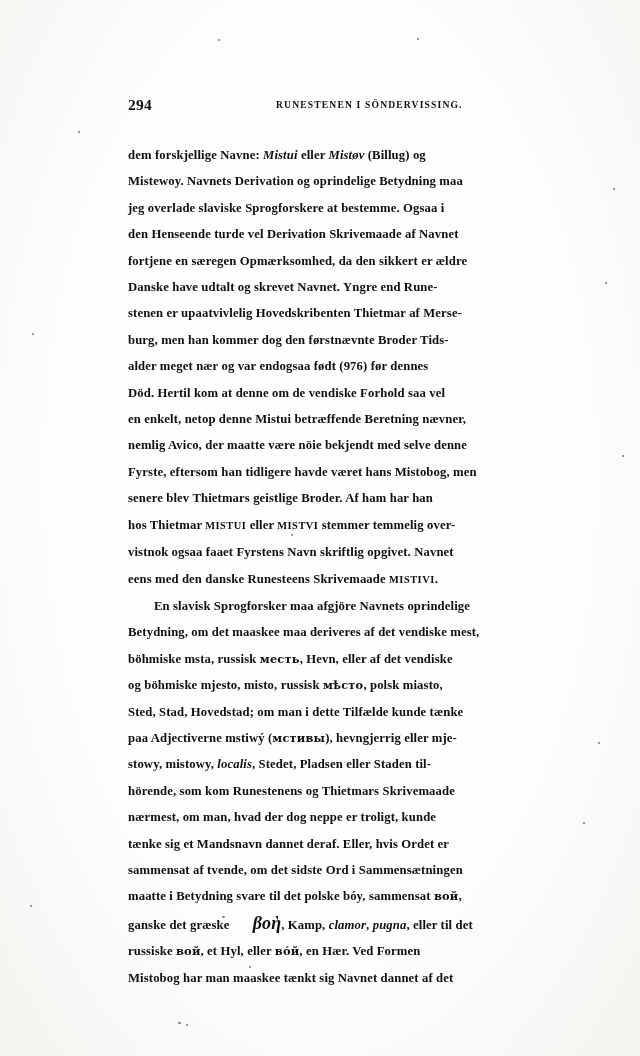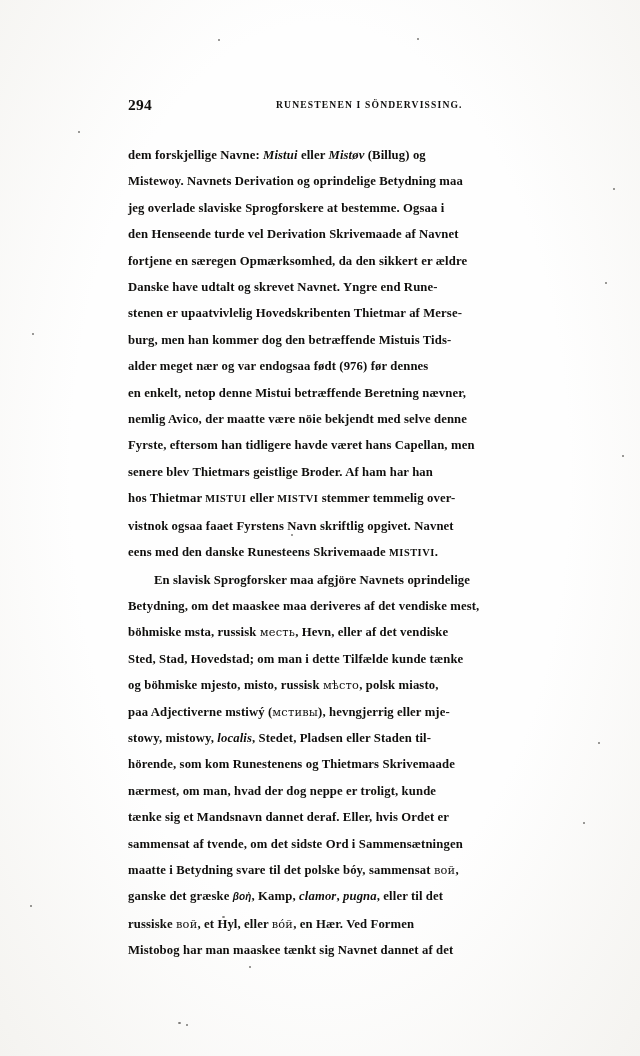--- a/index.html
+++ b/index.html
@@ -84,29 +84,30 @@
     font-weight: bold;
   }
   .sc {
     font-size: 10.4px;
     letter-spacing: 0.5px;
     text-transform: uppercase;
     font-weight: bold;
   }
   .cyr {
     font-family: "DejaVu Serif", "Liberation Serif", serif;
-    font-weight: normal;
+    font-weight: bold;
     font-size: 11.4px;
     letter-spacing: 0.2px;
   }
   .grk {
-    font-family: Liberation Sans, sans-serif;
+    font-family: Liberation Serif, serif;
     font-style: italic;
     font-weight: bold;
-    font-size: 10px;
+    font-size: 18px;
+    margin-left: 20px;
   }
 
   
   .speck {
     position: absolute;
     background: #2a2724;
     border-radius: 50%;
     opacity: 0.62;
     pointer-events: none;
   }
@@ -125,35 +126,36 @@
     </div>
 
     <div class="para" id="body">
         <span class="ln"><span>dem   forskjellige   Navne:  </span><span class="it">Mistui</span><span>   eller   </span><span class="it">Mistøv</span><span>   (Billug)   og</span></span>
         <span class="ln"><span>Mistewoy.   Navnets  Derivation  og  oprindelige  Betydning  maa</span></span>
         <span class="ln"><span>jeg  overlade  slaviske  Sprogforskere  at  bestemme.    Ogsaa  i</span></span>
         <span class="ln"><span>den  Henseende  turde  vel  Derivation  Skrivemaade  af  Navnet</span></span>
         <span class="ln"><span>fortjene  en  særegen  Opmærksomhed,  da  den  sikkert  er  ældre</span></span>
         <span class="ln"><span>Danske  have  udtalt  og  skrevet  Navnet.    Yngre  end  Rune-</span></span>
         <span class="ln"><span>stenen  er  upaatvivlelig  Hovedskribenten  Thietmar  af  Merse-</span></span>
-        <span class="ln"><span>burg,  men  han  kommer  dog  den  betræffende  Mistuis  Tids-</span></span>
+        <span class="ln"><span>burg,  men  han  kommer  dog  den  førstnævnte  Broder  Tids-</span></span>
         <span class="ln"><span>alder  meget  nær  og  var  endogsaa  født  (976)  før  dennes</span></span>
+        <span class="ln"><span>Död.     Hertil  kom  at  denne  om  de  vendiske  Forhold  saa  vel</span></span>
         <span class="ln"><span>en  enkelt,  netop  denne  Mistui  betræffende  Beretning  nævner,</span></span>
         <span class="ln"><span>nemlig  Avico,  der  maatte  være  nöie  bekjendt  med  selve  denne</span></span>
-        <span class="ln"><span>Fyrste,  eftersom  han  tidligere  havde  været  hans  Capellan,  men</span></span>
+        <span class="ln"><span>Fyrste,  eftersom  han  tidligere  havde  været  hans  Mistobog,  men</span></span>
         <span class="ln"><span>senere  blev  Thietmars  geistlige  Broder.    Af  ham  har  han</span></span>
         <span class="ln"><span>hos  Thietmar  </span><span class="sc">Mistui</span><span>  eller  </span><span class="sc">Mistvi</span><span>  stemmer  temmelig  over-</span></span>
         <span class="ln"><span>vistnok  ogsaa  faaet  Fyrstens  Navn  skriftlig  opgivet.    Navnet</span></span>
         <span class="ln"><span>eens  med  den  danske  Runesteens  Skrivemaade  </span><span class="sc">Mistivi</span><span>.</span></span>
         <span style="display: block; height: 0px;"></span>
         <span class="ln"><span class="indent"></span><span>En  slavisk  Sprogforsker  maa  afgjöre  Navnets  oprindelige</span></span>
         <span class="ln"><span>Betydning,  om det maaskee  maa deriveres af det  vendiske mest,</span></span>
         <span class="ln"><span>böhmiske msta,  russisk </span><span class="cyr">месть</span><span>,  Hevn,  eller  af det  vendiske</span></span>
+        <span class="ln"><span>og  böhmiske  mjesto,   misto,   russisk   </span><span class="cyr">мѣсто</span><span>,   polsk  miasto,</span></span>
         <span class="ln"><span>Sted,  Stad,  Hovedstad;  om  man  i  dette  Tilfælde  kunde  tænke</span></span>
-        <span class="ln"><span>og  böhmiske  mjesto,   misto,   russisk   </span><span class="cyr">мѣсто</span><span>,   polsk  miasto,</span></span>
         <span class="ln"><span>paa  Adjectiverne  mstiwý  (</span><span class="cyr">мстивы</span><span>),  hevngjerrig  eller  mje-</span></span>
         <span class="ln"><span>stowy,   mistowy,   </span><span class="it">localis</span><span>,   Stedet,   Pladsen  eller  Staden  til-</span></span>
         <span class="ln"><span>hörende,  som  kom  Runestenens  og  Thietmars  Skrivemaade</span></span>
         <span class="ln"><span>nærmest,  om  man,  hvad  der  dog  neppe  er  troligt,  kunde</span></span>
         <span class="ln"><span>tænke  sig  et  Mandsnavn  dannet  deraf.   Eller,   hvis  Ordet  er</span></span>
         <span class="ln"><span>sammensat  af  tvende,  om  det  sidste  Ord  i  Sammensætningen</span></span>
         <span class="ln"><span>maatte  i  Betydning  svare  til  det  polske  bóy,  sammensat  </span><span class="cyr">вой</span><span>,</span></span>
         <span class="ln"><span>ganske  det  græske  </span><span class="grk">βοὴ</span><span>,  Kamp,  </span><span class="it">clamor</span><span>,  </span><span class="it">pugna</span><span>,  eller  til  det</span></span>
         <span class="ln"><span>russiske  </span><span class="cyr">вой</span><span>,  et  Hyl,  eller  </span><span class="cyr">вóй</span><span>,  en  Hær.    Ved  Formen</span></span>
         <span class="ln"><span>Mistobog  har  man  maaskee  tænkt  sig  Navnet  dannet  af  det</span></span>

